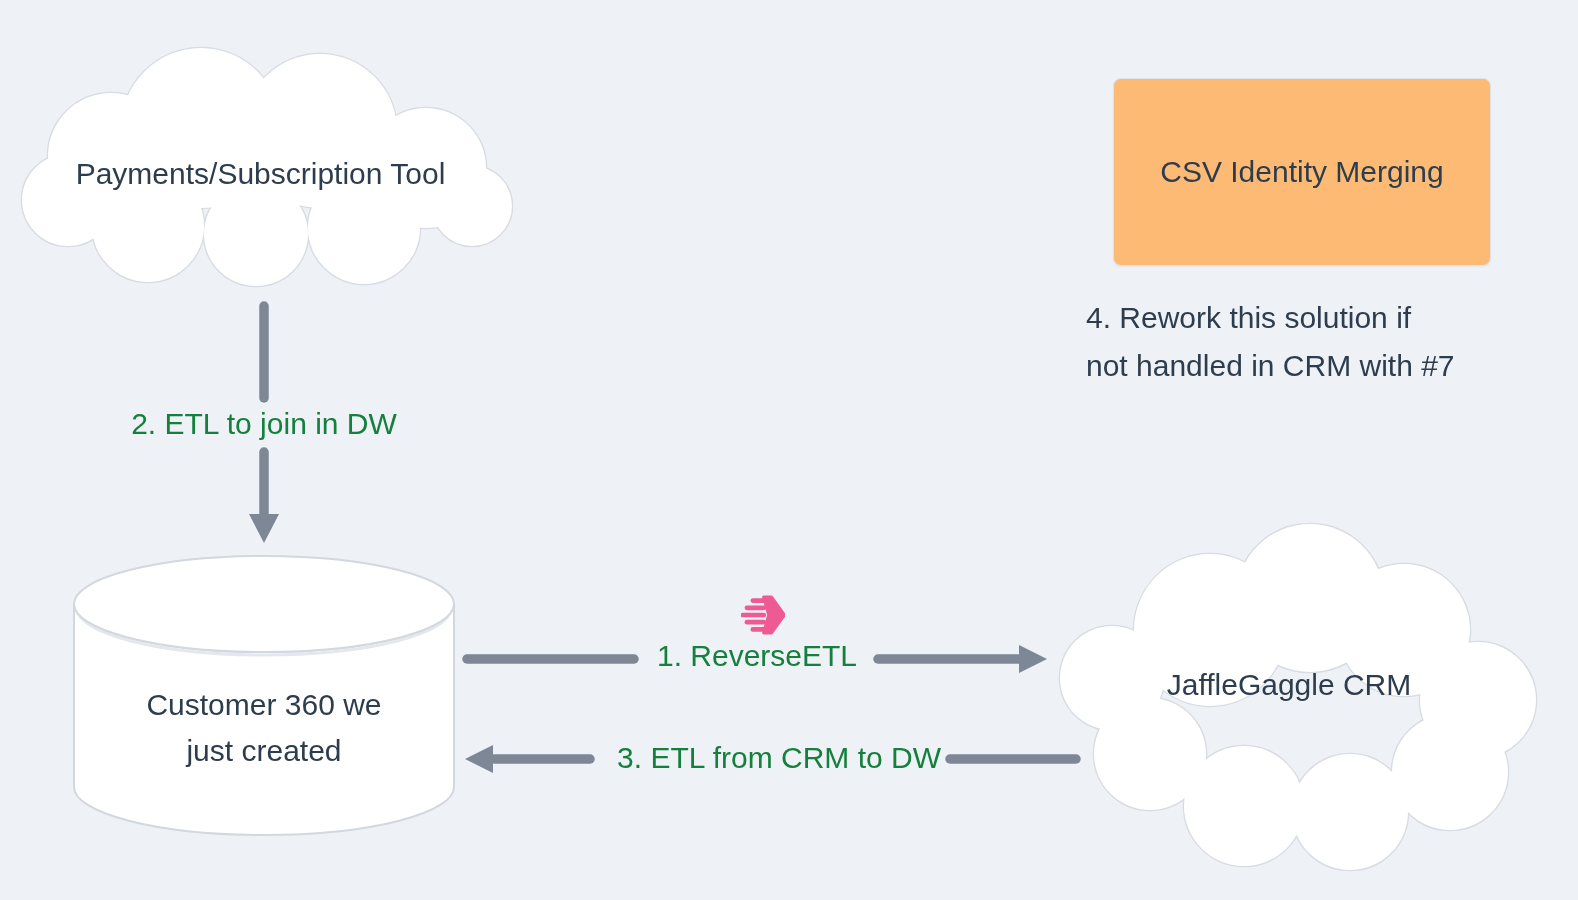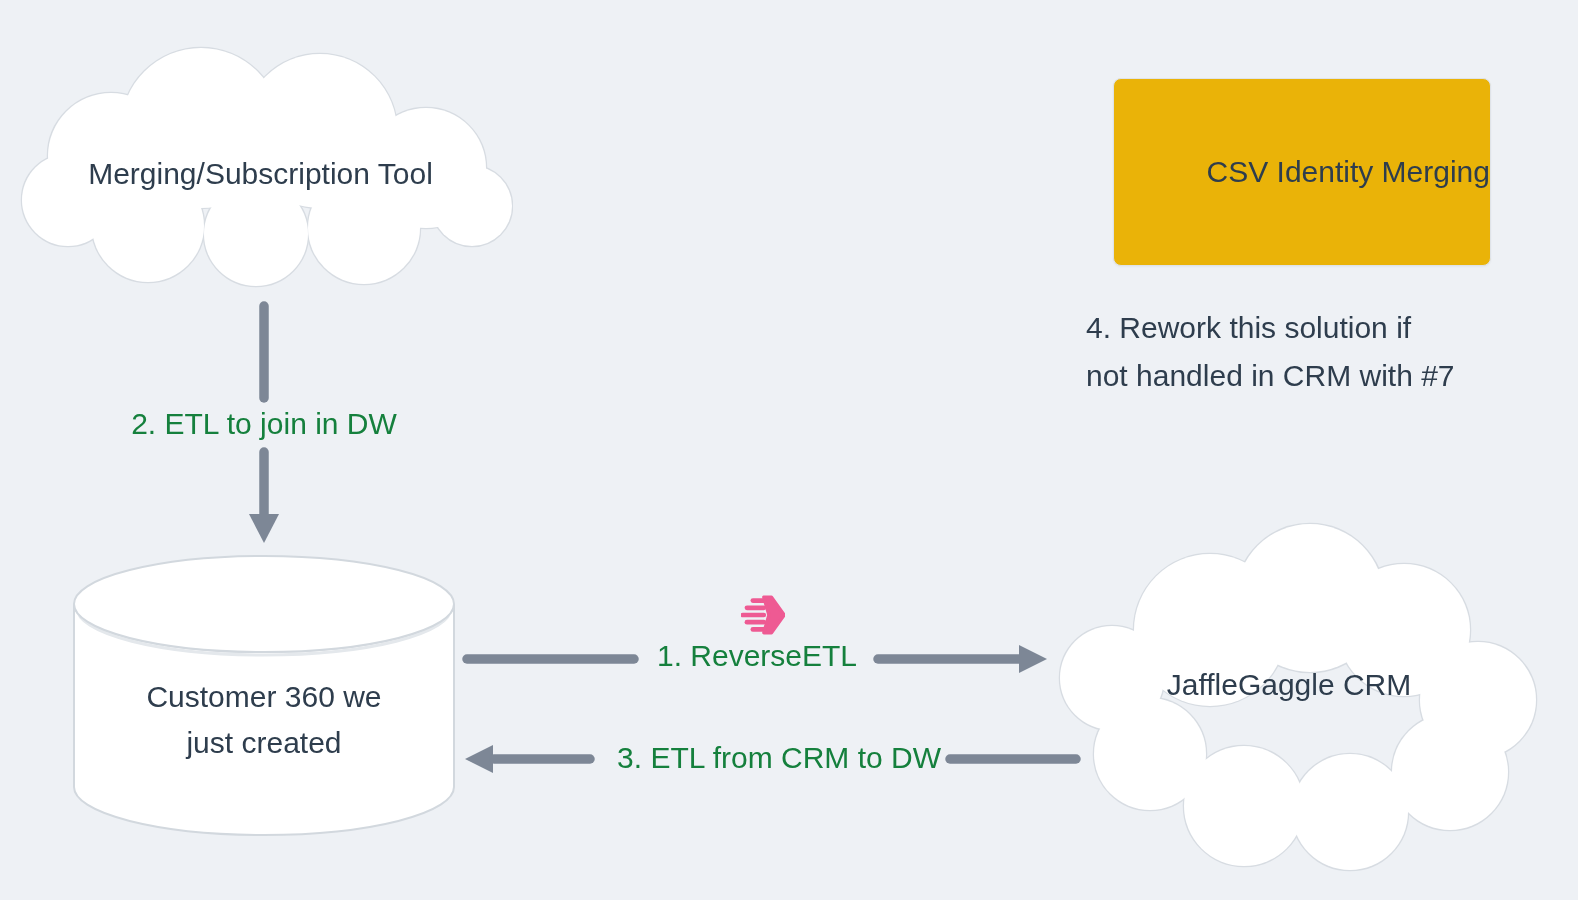--- a/index.html
+++ b/index.html
@@ -26,25 +26,25 @@
     font-weight: 500;
     color: #15803d;
     white-space: nowrap;
     transform: translateX(-50%);
     line-height: 38px;
     z-index: 3;
   }
   .cloud-svg, .cyl-svg { position: absolute; inset: 0; width: 100%; height: 100%; z-index: 1; }
   .rect-node {
     position: absolute;
-    background: #eab308;
+    background: #fdba74;
     border: 1.5px solid #dfe3e8;
     border-radius: 8px;
     box-shadow: 0 1px 2px rgba(45,61,77,0.05);
-    display: flex; align-items: center; justify-content: flex-end;
+    display: flex; align-items: center; justify-content: center;
     z-index: 1;
   }
   .caption {
     position: absolute;
     font-size: 30px;
     font-weight: 500;
     color: #2e3d4d;
     line-height: 48px;
     z-index: 3;
   }
@@ -72,39 +72,39 @@
         <circle cx="193" cy="90" r="80"></circle>
       <circle cx="312" cy="93" r="77"></circle>
         <circle cx="418" cy="130" r="60"></circle>
       <circle cx="464" cy="168" r="40"></circle>
         <circle cx="60" cy="162" r="46"></circle>
       <circle cx="140" cy="188" r="56"></circle>
         <circle cx="248" cy="196" r="52"></circle>
       <circle cx="356" cy="190" r="56"></circle>
     </g>
   </svg>
-  <div class="node-label" style="left:0; right:0; top:113px;">Merging/Subscription Tool</div>
+  <div class="node-label" style="left:0; right:0; top:113px;">Payments/Subscription Tool</div>
 </div>
 
 <div class="rect-node" style="left:1113px; top:78px; width:378px; height:188px;">
   <div style="font-size:30px; font-weight:500;">CSV Identity Merging</div>
 </div>
 
-<div class="caption" style="left:1086px; top:304px; width:460px;">
+<div class="caption" style="left:1086px; top:294px; width:460px;">
   <div>4. Rework this solution if</div>
   <div>not handled in CRM with #7</div>
 </div>
 
 <div class="abs" style="left:70px; top:548px; width:388px; height:292px;">
   <svg class="cyl-svg" viewBox="0 0 388 292">
     <path d="M4,56 L4,239 A190,48 0 0 0 384,239 L384,56 A190,48 0 0 1 4,56 Z" fill="#ffffff" stroke="#d2d8de" stroke-width="2"></path>
     <ellipse cx="194" cy="60" rx="187" ry="47" fill="none" stroke="#e4e8ec" stroke-width="3"></ellipse>
     <ellipse cx="194" cy="56" rx="190" ry="48" fill="#ffffff" stroke="#d2d8de" stroke-width="2"></ellipse>
   </svg>
-  <div class="node-label" style="left:50%; transform:translateX(-50%); width:264px; top:126px;">Customer 360 we just created</div>
+  <div class="node-label" style="left:50%; transform:translateX(-50%); width:264px; top:134px;">Customer 360 we just created</div>
 </div>
 
 <div class="abs" style="left:1052px; top:518px; width:486px; height:368px;">
   <svg class="cloud-svg" viewBox="0 0 486 368">
     <g fill="#ffffff" stroke="#d7dce2" stroke-width="2.5">
       <circle cx="158" cy="112" r="76"></circle>
         <circle cx="258" cy="80" r="74"></circle>
       <circle cx="352" cy="112" r="66"></circle>
         <circle cx="426" cy="182" r="58"></circle>
       <circle cx="398" cy="254" r="58"></circle>

